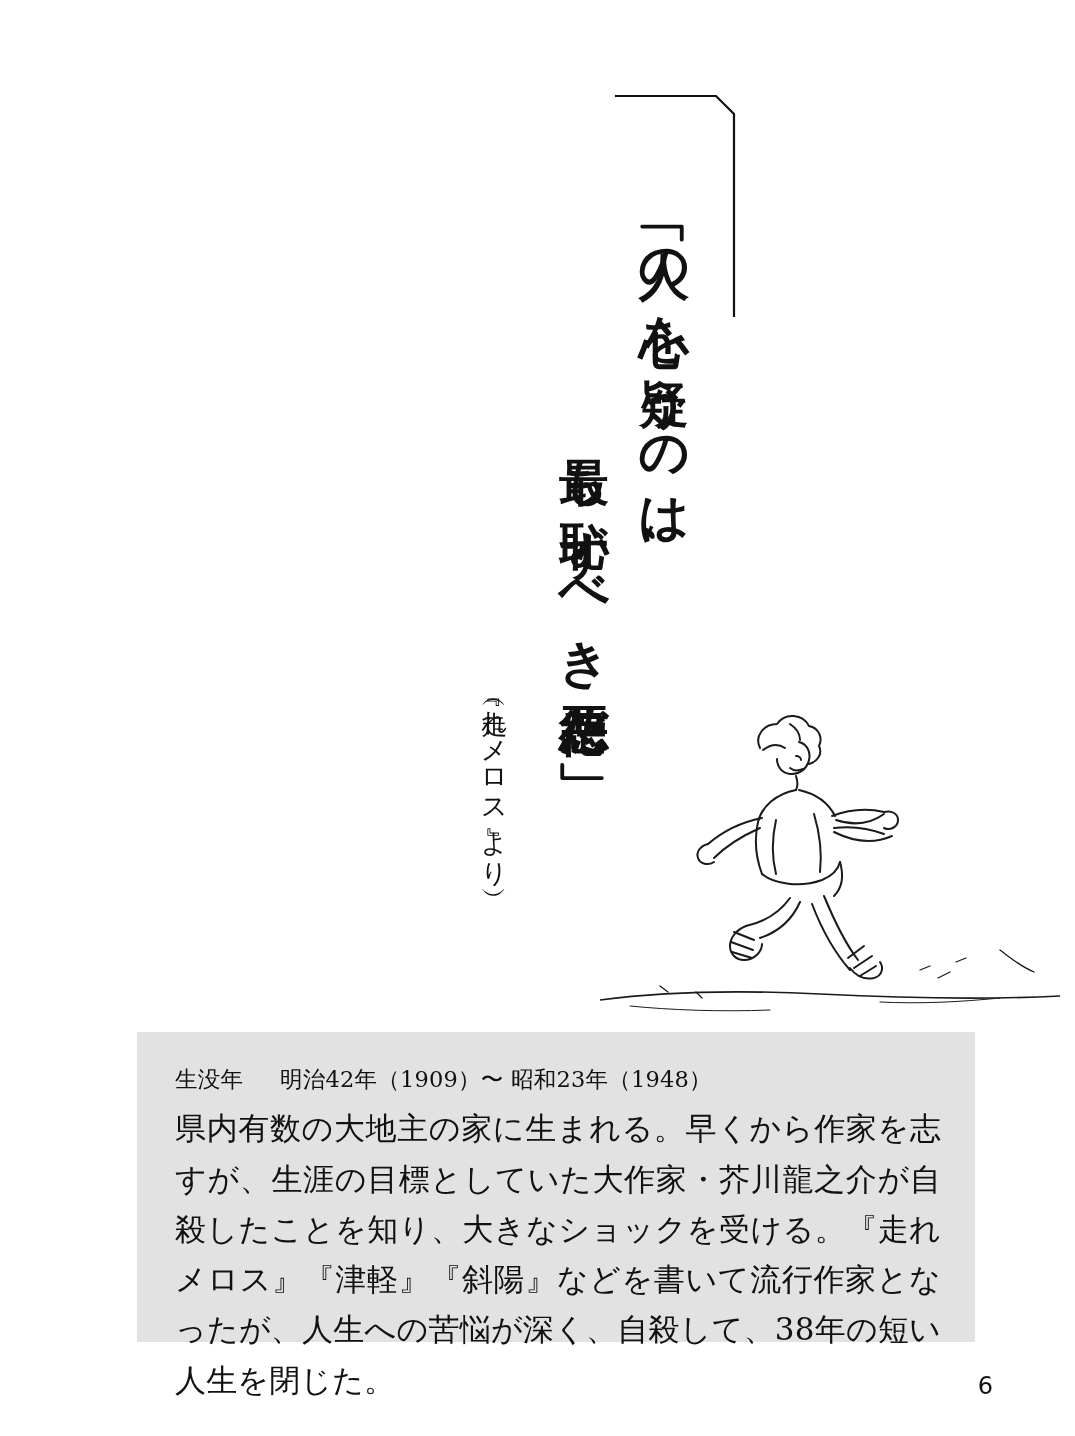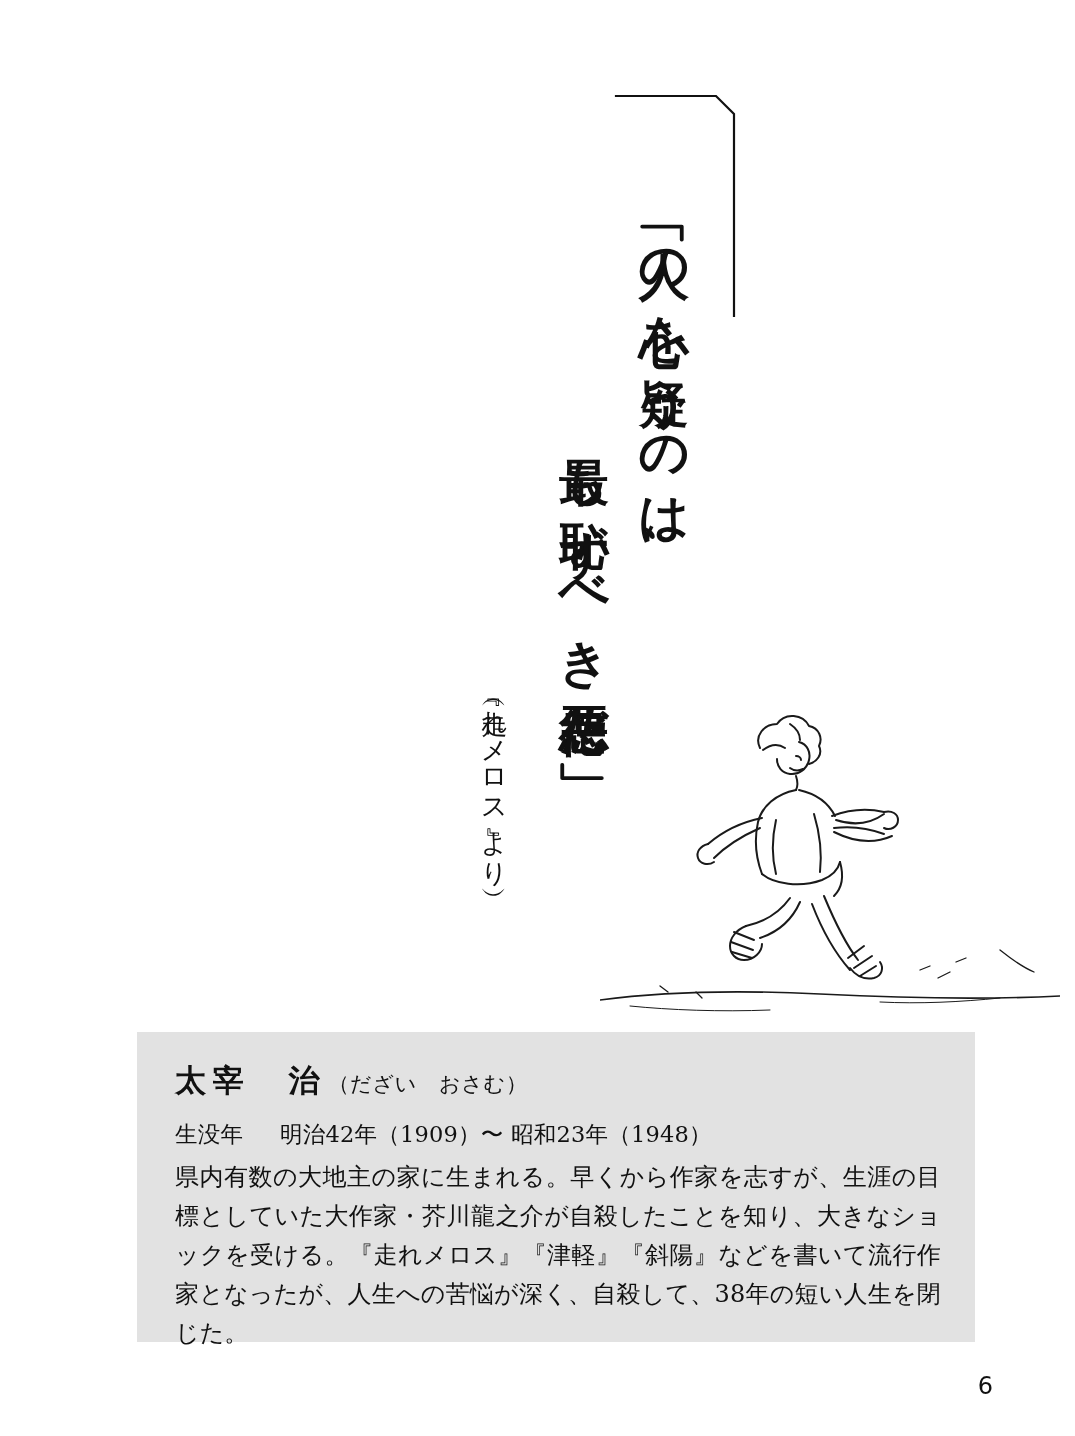--- a/index.html
+++ b/index.html
@@ -109,21 +109,21 @@
     font-family: "DejaVu Serif", "Liberation Serif", serif;
   }
   .author-line {
     font-size: 22.5px;
     line-height: 1.62;
     margin: 1px 0 2px 4px;
     letter-spacing: 0.01em;
     font-family: "DejaVu Serif", "Liberation Serif", serif;
   }
   #author-bio {
-    font-size: 24px;
+    font-size: 31px;
     line-height: 1.62;
     margin: 6px 0 0 4px;
     letter-spacing: 0.005em;
     text-align: justify;
     font-family: "DejaVu Serif", "Liberation Serif", serif;
   }
 
   
   #page-number {
     position: absolute;
@@ -194,24 +194,20 @@
     <path d="M30 306 c40 4 90 6 140 4" stroke-width="1"></path>
     <path d="M280 302 c40 2 80 0 120 -4" stroke-width="1"></path>
 
     <path d="M320 270 l10 -4 M338 278 l12 -6 M356 262 l10 -4" stroke-width="1.3"></path>
     <path d="M60 286 l8 6 M96 292 l6 6" stroke-width="1.3"></path>
     <path d="M400 250 c10 8 20 16 34 22" stroke-width="1.3"></path>
   </g>
 </svg>
 
 <div id="author-box">
-  <div id="author-name-row">
-    <span id="author-name">太宰　治</span>
-    <span id="author-reading">（だざい　おさむ）</span>
-  </div>
 
   <div class="author-line">
     <span>生没年</span>
     <span style="display:inline-block;width:22px"></span>
     <span>明治42年（1909）〜 昭和23年（1948）</span>
   </div>
 
 
   <p id="author-bio">県内有数の大地主の家に生まれる。早くから作家を志すが、生涯の目標としていた大作家・芥川龍之介が自殺したことを知り、大きなショックを受ける。『走れメロス』『津軽』『斜陽』などを書いて流行作家となったが、人生への苦悩が深く、自殺して、38年の短い人生を閉じた。</p>
 </div>

